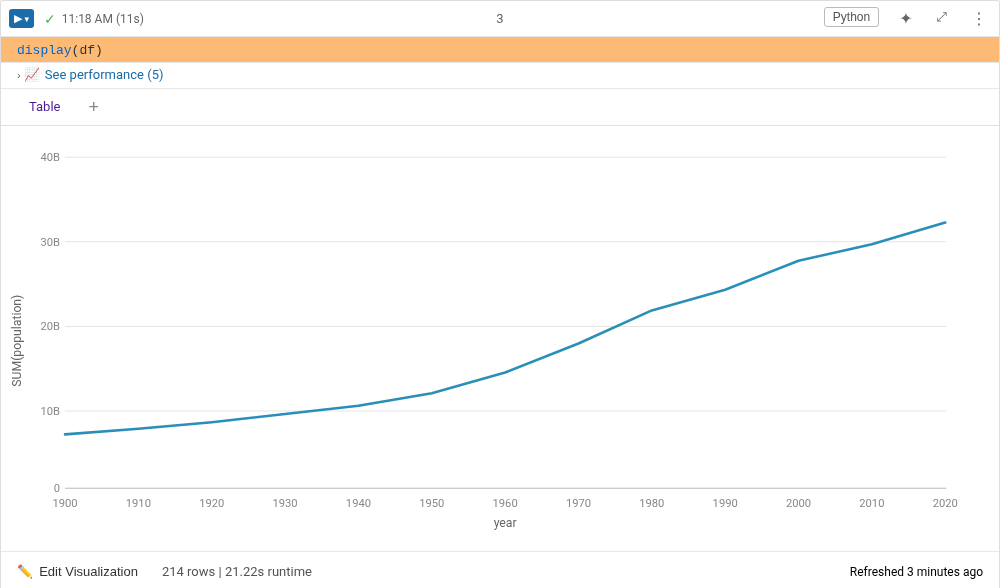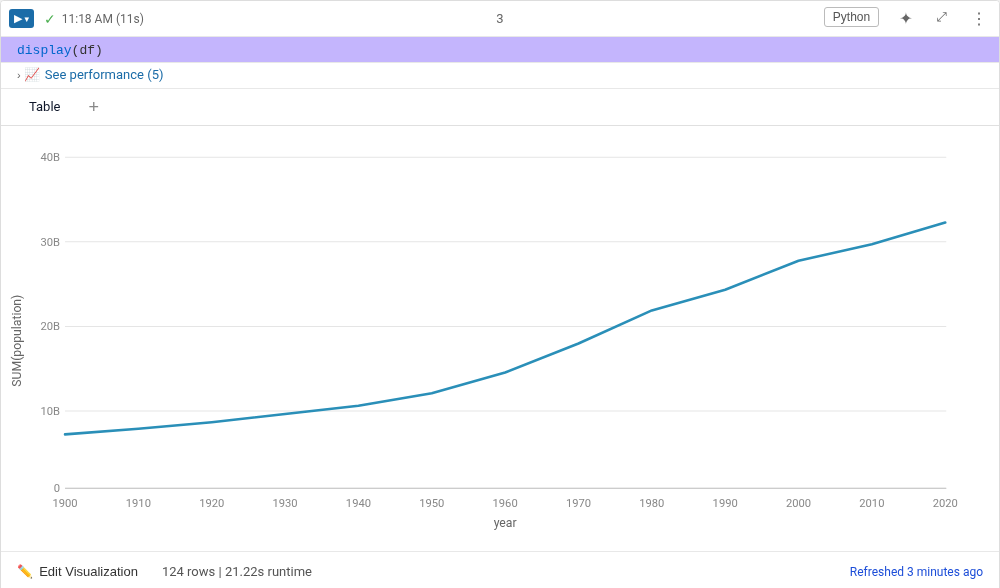--- a/index.html
+++ b/index.html
@@ -84,21 +84,21 @@
       color: #666;
       font-size: 16px;
       padding: 2px 4px;
       display: flex;
       align-items: center;
     }
     
     .code-area {
       padding: 6px 16px 4px 16px;
       border-bottom: 1px solid #e8e8e8;
-      background: #c4b5fd;
+      background: #fdba74;
     }
     .code-line {
       font-family: 'Courier New', Courier, monospace;
       font-size: 13px;
       color: #333;
     }
     .code-func { color: #0066cc; }
     .code-arg { color: #333; }
     
     .perf-row {
@@ -132,21 +132,21 @@
     .tabs-bar {
       display: flex;
       align-items: center;
       padding: 0 12px;
       border-bottom: 1px solid #e0e0e0;
       background: #fff;
     }
     .tab {
       padding: 10px 16px;
       font-size: 13px;
-      color: #0f172a;
+      color: #4c1d95;
       cursor: pointer;
       border-bottom: 2px solid transparent;
       margin-bottom: -1px;
     }
     .tab.active {
       color: #1b6ca8;
       border-bottom: 2px solid #1b6ca8;
       font-weight: 600;
     }
     .tab.active .tab-dropdown {
@@ -190,21 +190,21 @@
       padding: 4px 0;
     }
     .footer-stats {
       font-size: 13px;
       color: #555;
       margin-left: 24px;
     }
     .footer-refresh {
       margin-left: auto;
       font-size: 12px;
-      color: #1d4ed8;
+      color: #000000;
       padding-left: 28px;
     }
   </style>
 </head>
 <body>
 
 <div class="notebook-cell">
 
   <div class="cell-toolbar">
     <div class="cell-toolbar-left">
@@ -284,17 +284,17 @@
 
       <polyline fill="none" stroke="#2a8fb8" stroke-width="2.5" stroke-linejoin="round" stroke-linecap="round" points="55,287 127,281.5 199,275 271,267 343,259 415,246.6 487,226.3 559,197.8 631,165.3 703,145 775,116.6 847,100.3 919,79"></polyline>
     </svg>
   </div>
 
   <div class="cell-footer">
     <button class="edit-viz-btn">
       <span style="font-size:13px;">✏️</span>
       <span>Edit Visualization</span>
     </button>
-    <span class="footer-stats">124 rows  |  21.22s runtime</span>
+    <span class="footer-stats">214 rows  |  21.22s runtime</span>
     <span class="footer-refresh">Refreshed 3 minutes ago</span>
   </div>
 
 </div>
 
 </body></html>

